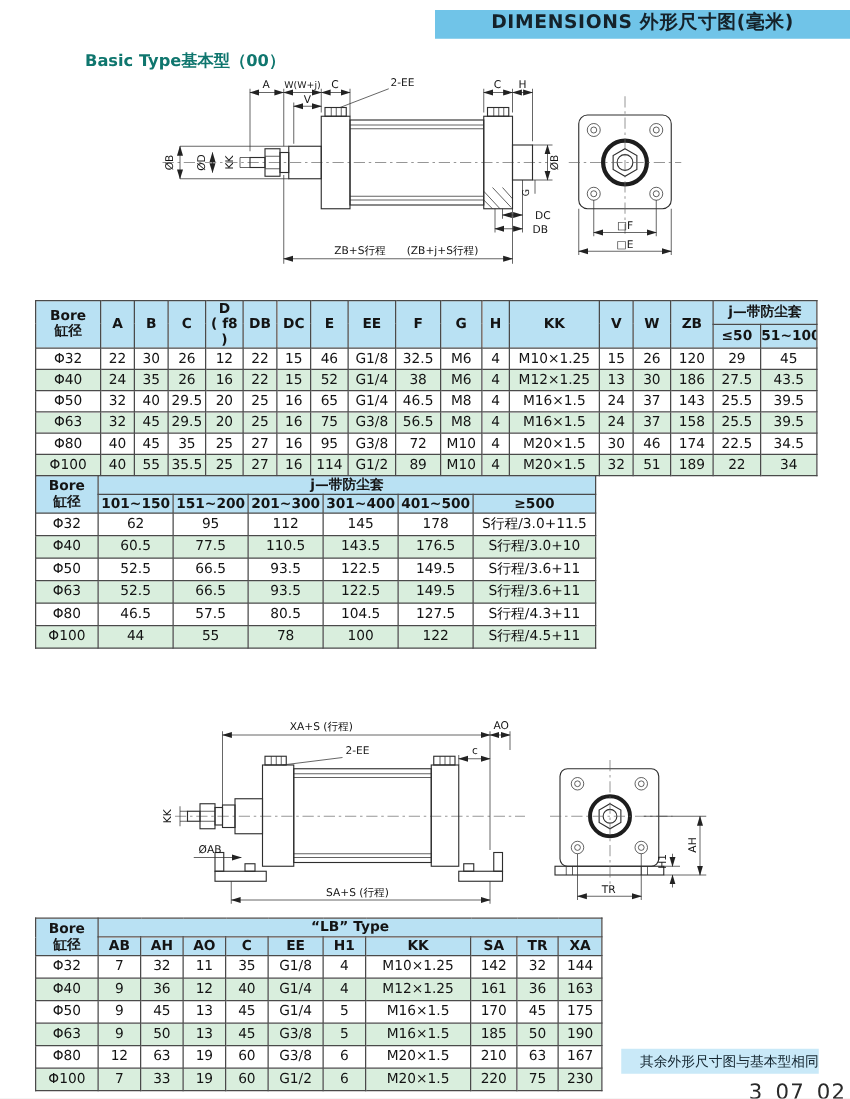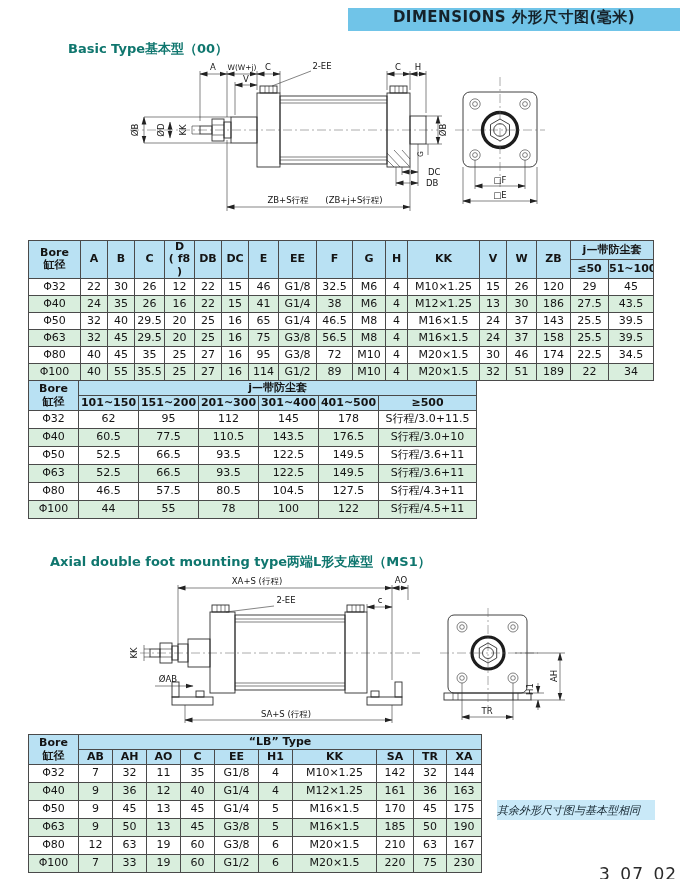--- a/index.html
+++ b/index.html
@@ -14,22 +14,22 @@
   table.dt{position:absolute;border-collapse:collapse;table-layout:fixed;font-size:11px;}
   .dt th,.dt td{border:1px solid #4a4a4a;text-align:center;vertical-align:middle;
                 padding:0;line-height:1.12;overflow:hidden;}
   .dt th{background:#b9e1f3;font-weight:bold;height:14px;white-space:pre-line;font-size:11px;}
   .dt td{height:16px;background:#ffffff;}
   .dt tr.alt td{background:#d9eedd;}
   #t2 td,#t3 td{height:17px;}
   #t1{left:28px;top:240px;width:625px;}
   #t2{left:28px;top:380px;width:448px;}
   #t3{left:28px;top:734px;width:453px;}
-  .note{position:absolute;left:497px;top:800px;width:158px;height:20px;background:#c9e9f8;
-        display:flex;align-items:center;justify-content:flex-start;font-size:11px;color:#13242e;font-style:italic;}
+  .note{position:absolute;left:497px;top:839px;width:158px;height:20px;background:#c9e9f8;
+        display:flex;align-items:center;justify-content:flex-end;font-size:11px;color:#13242e;}
   .footer{position:absolute;left:599px;top:864px;font-size:17px;color:#2a2a2a;letter-spacing:1px;}
   svg{position:absolute;}
   #dw1{left:60px;top:55px;}
   #dw2{left:60px;top:570px;}
   svg text{font-size:8.5px;fill:#151515;stroke:none;}
   svg .sm{font-size:7.5px;}
   .ln{stroke:#2e2e2e;stroke-width:.9;fill:none;}
   .thin{stroke:#2e2e2e;stroke-width:.6;fill:none;}
   .cl{stroke:#666;stroke-width:.55;fill:none;stroke-dasharray:9 3 2 3;}
   .dim{stroke:#333;stroke-width:.6;fill:none;}
@@ -233,21 +233,21 @@
           <td>45</td>
         </tr>
         <tr class="alt">
           <td>Φ40</td>
           <td>24</td>
           <td>35</td>
           <td>26</td>
           <td>16</td>
           <td>22</td>
           <td>15</td>
-          <td>41</td>
+          <td>52</td>
           <td>G1/4</td>
           <td>38</td>
           <td>M6</td>
           <td>4</td>
           <td>M12×1.25</td>
           <td>13</td>
           <td>30</td>
           <td>186</td>
           <td>27.5</td>
           <td>43.5</td>
@@ -411,21 +411,20 @@
           <td>44</td>
           <td>55</td>
           <td>78</td>
           <td>100</td>
           <td>122</td>
           <td>S行程/4.5+11</td>
         </tr>
       </tbody>
     </table>
 
-  <div class="sect" id="sect-axial">Axial double foot mounting type两端L形支座型（MS1）</div>
 
   <svg id="dw2" width="600" height="165" viewBox="0 0 600 165">
     <g>
       <line class="cl" x1="80" y1="83" x2="360" y2="83"></line>
       <rect class="ln" x="90" y="79" width="10" height="8"></rect>
       <rect class="ln" x="100" y="73" width="12" height="20"></rect>
       <line class="thin" x1="100" y1="79" x2="112" y2="79"></line>
       <line class="thin" x1="100" y1="87" x2="112" y2="87"></line>
       <rect class="ln" x="112" y="76" width="6" height="14"></rect>
       <rect class="ln" x="118" y="74" width="10" height="18"></rect>

